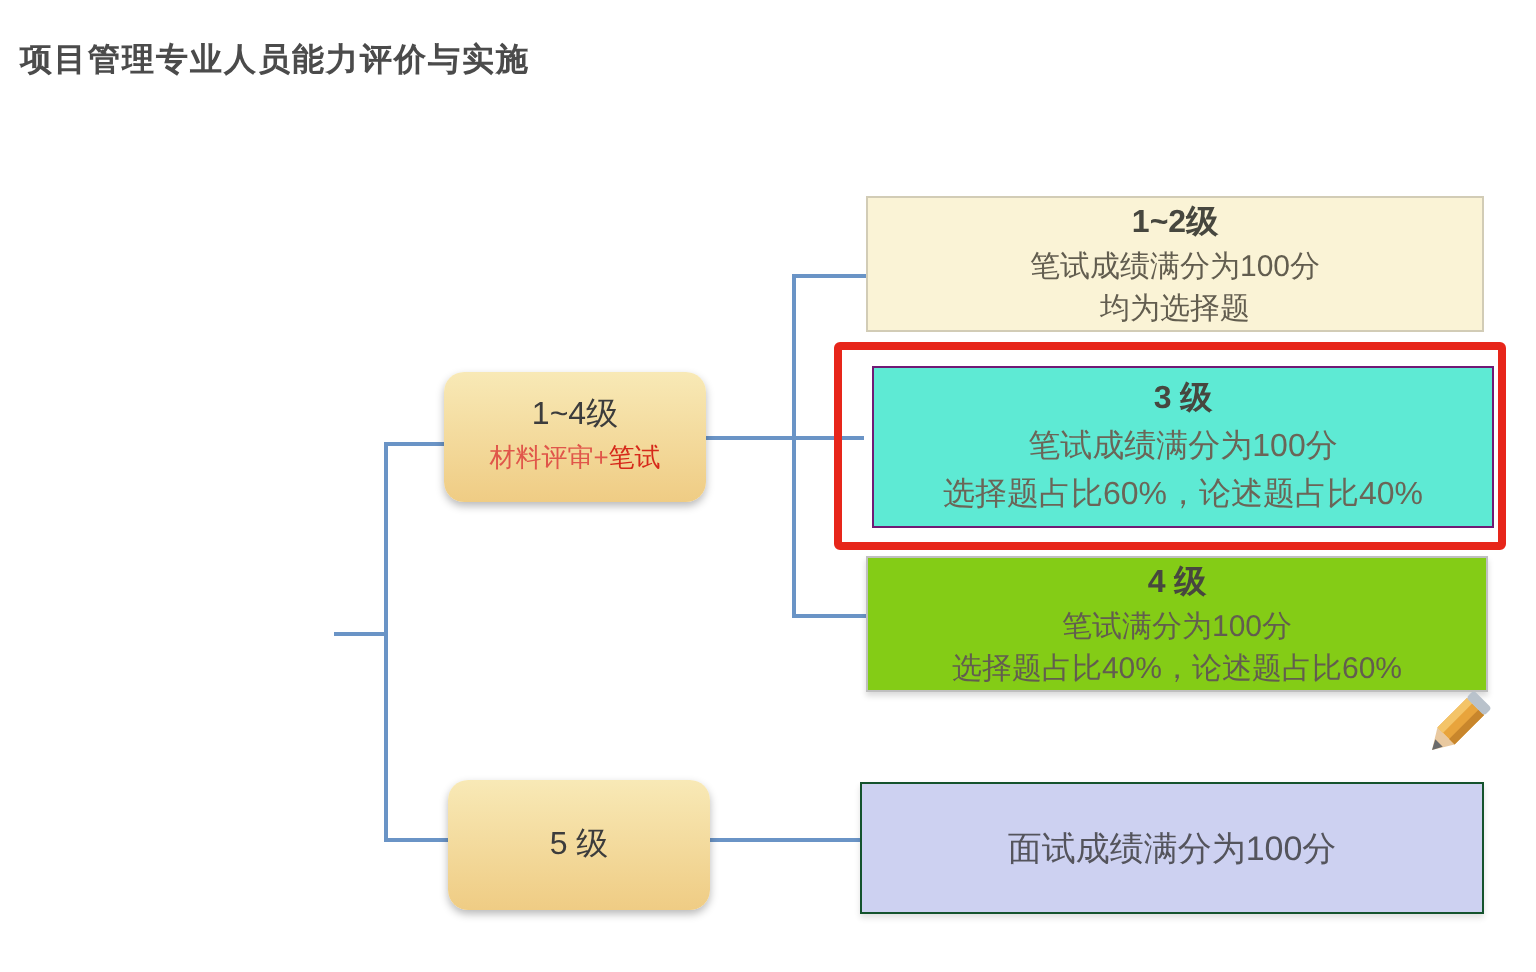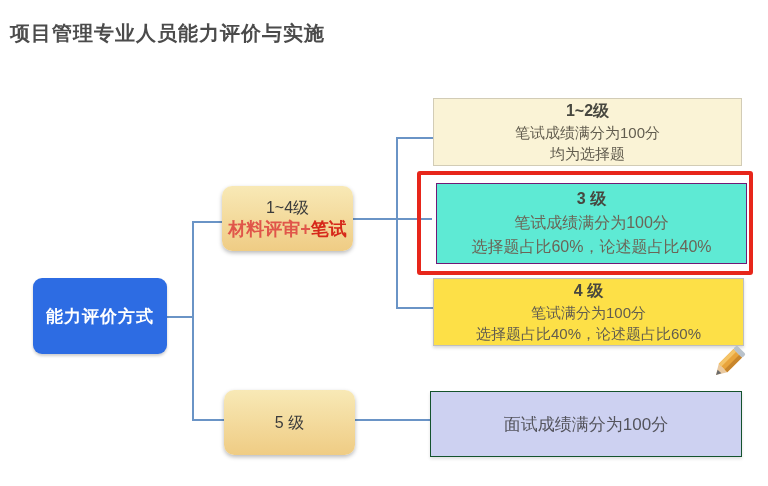--- a/index.html
+++ b/index.html
@@ -2,21 +2,21 @@
 <html><head>
 <meta charset="utf-8">
 <style>
   html,body { margin:0; padding:0; background:#ffffff; }
   .stage {
     position:relative; width:768px; height:486px; background:#ffffff;
     font-family:"Liberation Sans","DejaVu Sans",sans-serif; overflow:hidden;
   }
   .page-title {
     position:absolute; left:10px; top:20px;
-    font-size:20px; font-weight:bold; color:#4b4b4b; letter-spacing:1px;
+    font-size:16px; font-weight:bold; color:#4b4b4b; letter-spacing:1px;
   }
   
   .ln { position:absolute; background:#6a94c6; }
   .ln-root-h   { left:167px; top:316px; width:26px; height:2px; }
   .ln-trunk1   { left:192px; top:221px; width:2px;  height:200px; }
   .ln-b1       { left:194px; top:221px; width:29px; height:2px; }
   .ln-b2       { left:194px; top:419px; width:31px; height:2px; }
   .ln-mid      { left:352px; top:218px; width:80px; height:2px; }
   .ln-trunk2   { left:396px; top:137px; width:2px;  height:172px; }
   .ln-s-top    { left:398px; top:137px; width:36px; height:2px; }
@@ -33,37 +33,37 @@
   
   .branch-box {
     position:absolute; width:131px; height:65px;
     background:linear-gradient(180deg,#f8e9b6 0%,#efcc84 100%);
     border-radius:10px; box-shadow:0 2px 4px rgba(0,0,0,0.28);
     display:flex; flex-direction:column; align-items:center; justify-content:center;
   }
   .branch-1 { left:222px; top:186px; }
   .branch-2 { left:224px; top:390px;gap:30px; }
   .branch-level  { color:#3c3c3c; font-weight:normal; font-size:16px; line-height:20px; }
-  .branch-method { font-size:18px; font-weight:bold; line-height:22px; }
+  .branch-method { font-size:13px; font-weight:normal; line-height:22px; }
   .method-prefix { color:#e0564a; }
   .method-emph   { color:#d6281a; }
   
   .leaf {
     position:absolute; display:flex; flex-direction:column;
     align-items:center; justify-content:center; text-align:right;
   }
   .leaf-level { color:#47473f; font-weight:bold; font-size:16px; }
   .leaf-line  { color:#625d4f; font-size:15px; }
   .leaf-1 { left:433px; top:98px;  width:307px; height:66px;
             background:#faf3d6; border:1px solid #d2ccb6; gap:2px; }
   .leaf-2 { left:436px; top:183px; width:309px; height:79px;
             background:#5eead4; border:1px solid #701a75; gap:3px; }
   .leaf-2 .leaf-line { font-size:16px; color:#6b6557; }
   .leaf-3 { left:433px; top:278px; width:309px; height:66px;
-            background:#fde047; border:1px solid #bfbfbf; gap:2px;
+            background:#84cc16; border:1px solid #bfbfbf; gap:2px;
             box-shadow:0 2px 3px rgba(0,0,0,0.15); }
   .leaf-interview {
     left:430px; top:391px; width:310px; height:64px;
     background:#cdd1f1; border:1px solid #14532d;
     box-shadow:0 2px 3px rgba(0,0,0,0.12);
   }
   .leaf-interview .leaf-line { font-size:17px; color:#54545c; }
   
   .highlight-rect {
     position:absolute; left:417px; top:171px; width:328px; height:96px;
@@ -82,23 +82,20 @@
   <div class="ln ln-root-h"></div>
   <div class="ln ln-trunk1"></div>
   <div class="ln ln-b1"></div>
   <div class="ln ln-b2"></div>
   <div class="ln ln-mid"></div>
   <div class="ln ln-trunk2"></div>
   <div class="ln ln-s-top"></div>
   <div class="ln ln-s-bot"></div>
   <div class="ln ln-intervw"></div>
 
-  <div class="root-box">
-    <span>能力评价方式</span>
-  </div>
 
   <div class="branch-box branch-1">
     <div class="branch-level">1~4级</div>
     <div class="branch-method">
       <span class="method-prefix">材料评审+</span><span class="method-emph">笔试</span>
     </div>
   </div>
 
   <div class="branch-box branch-2">
     <div class="branch-level">5 级</div>

